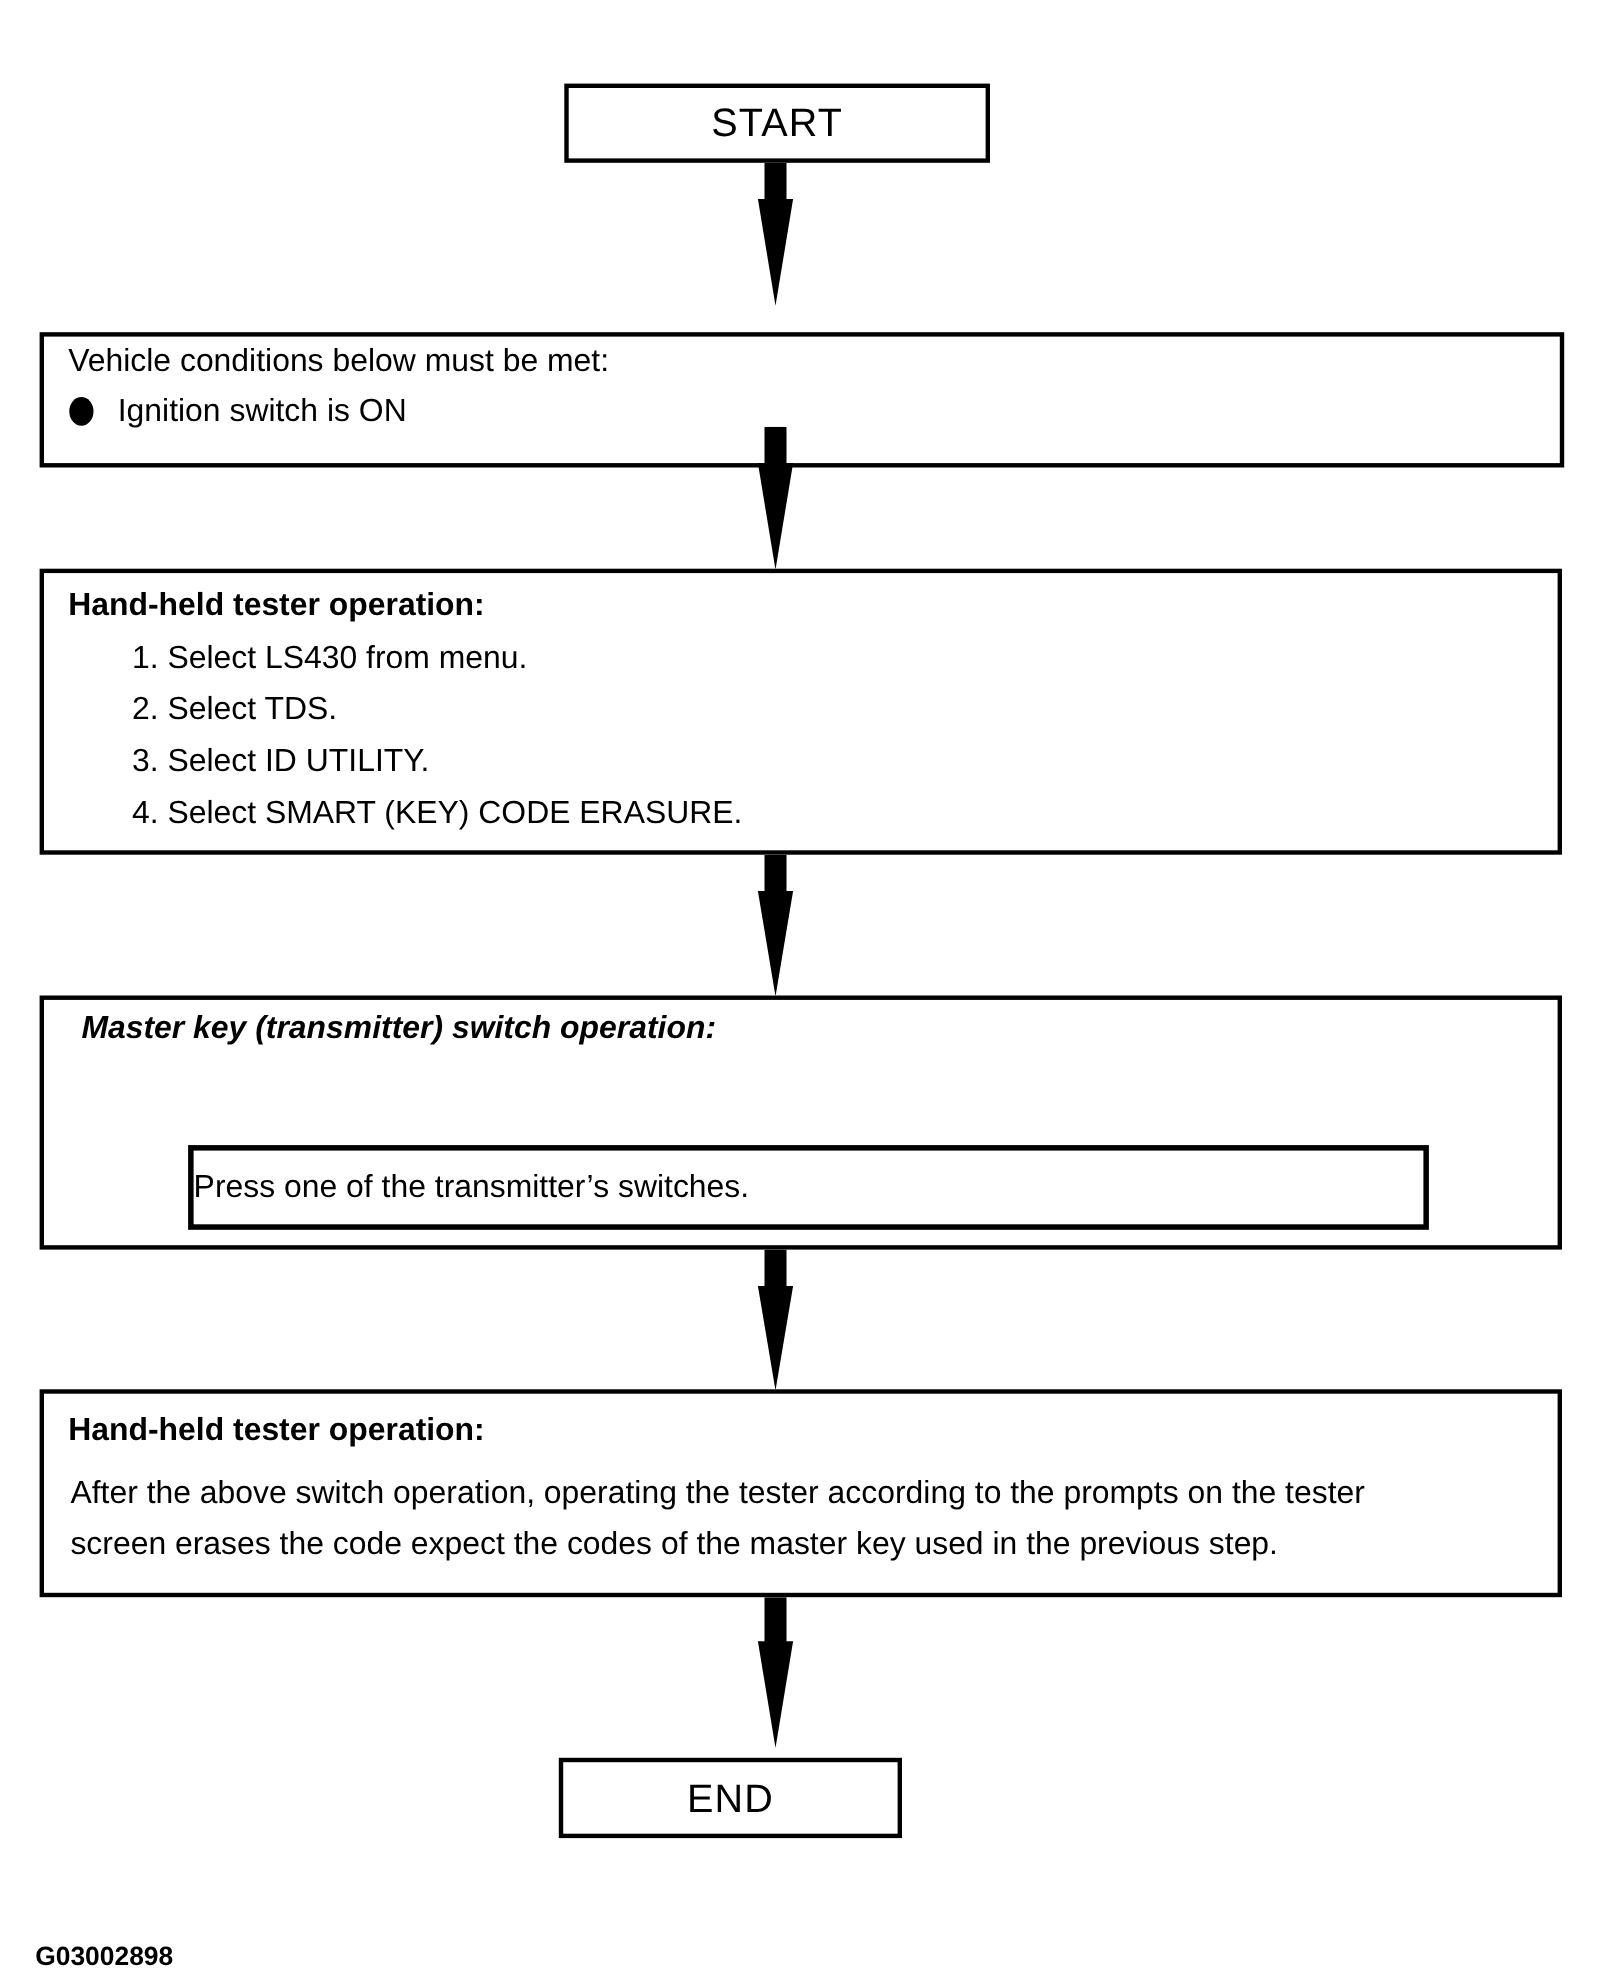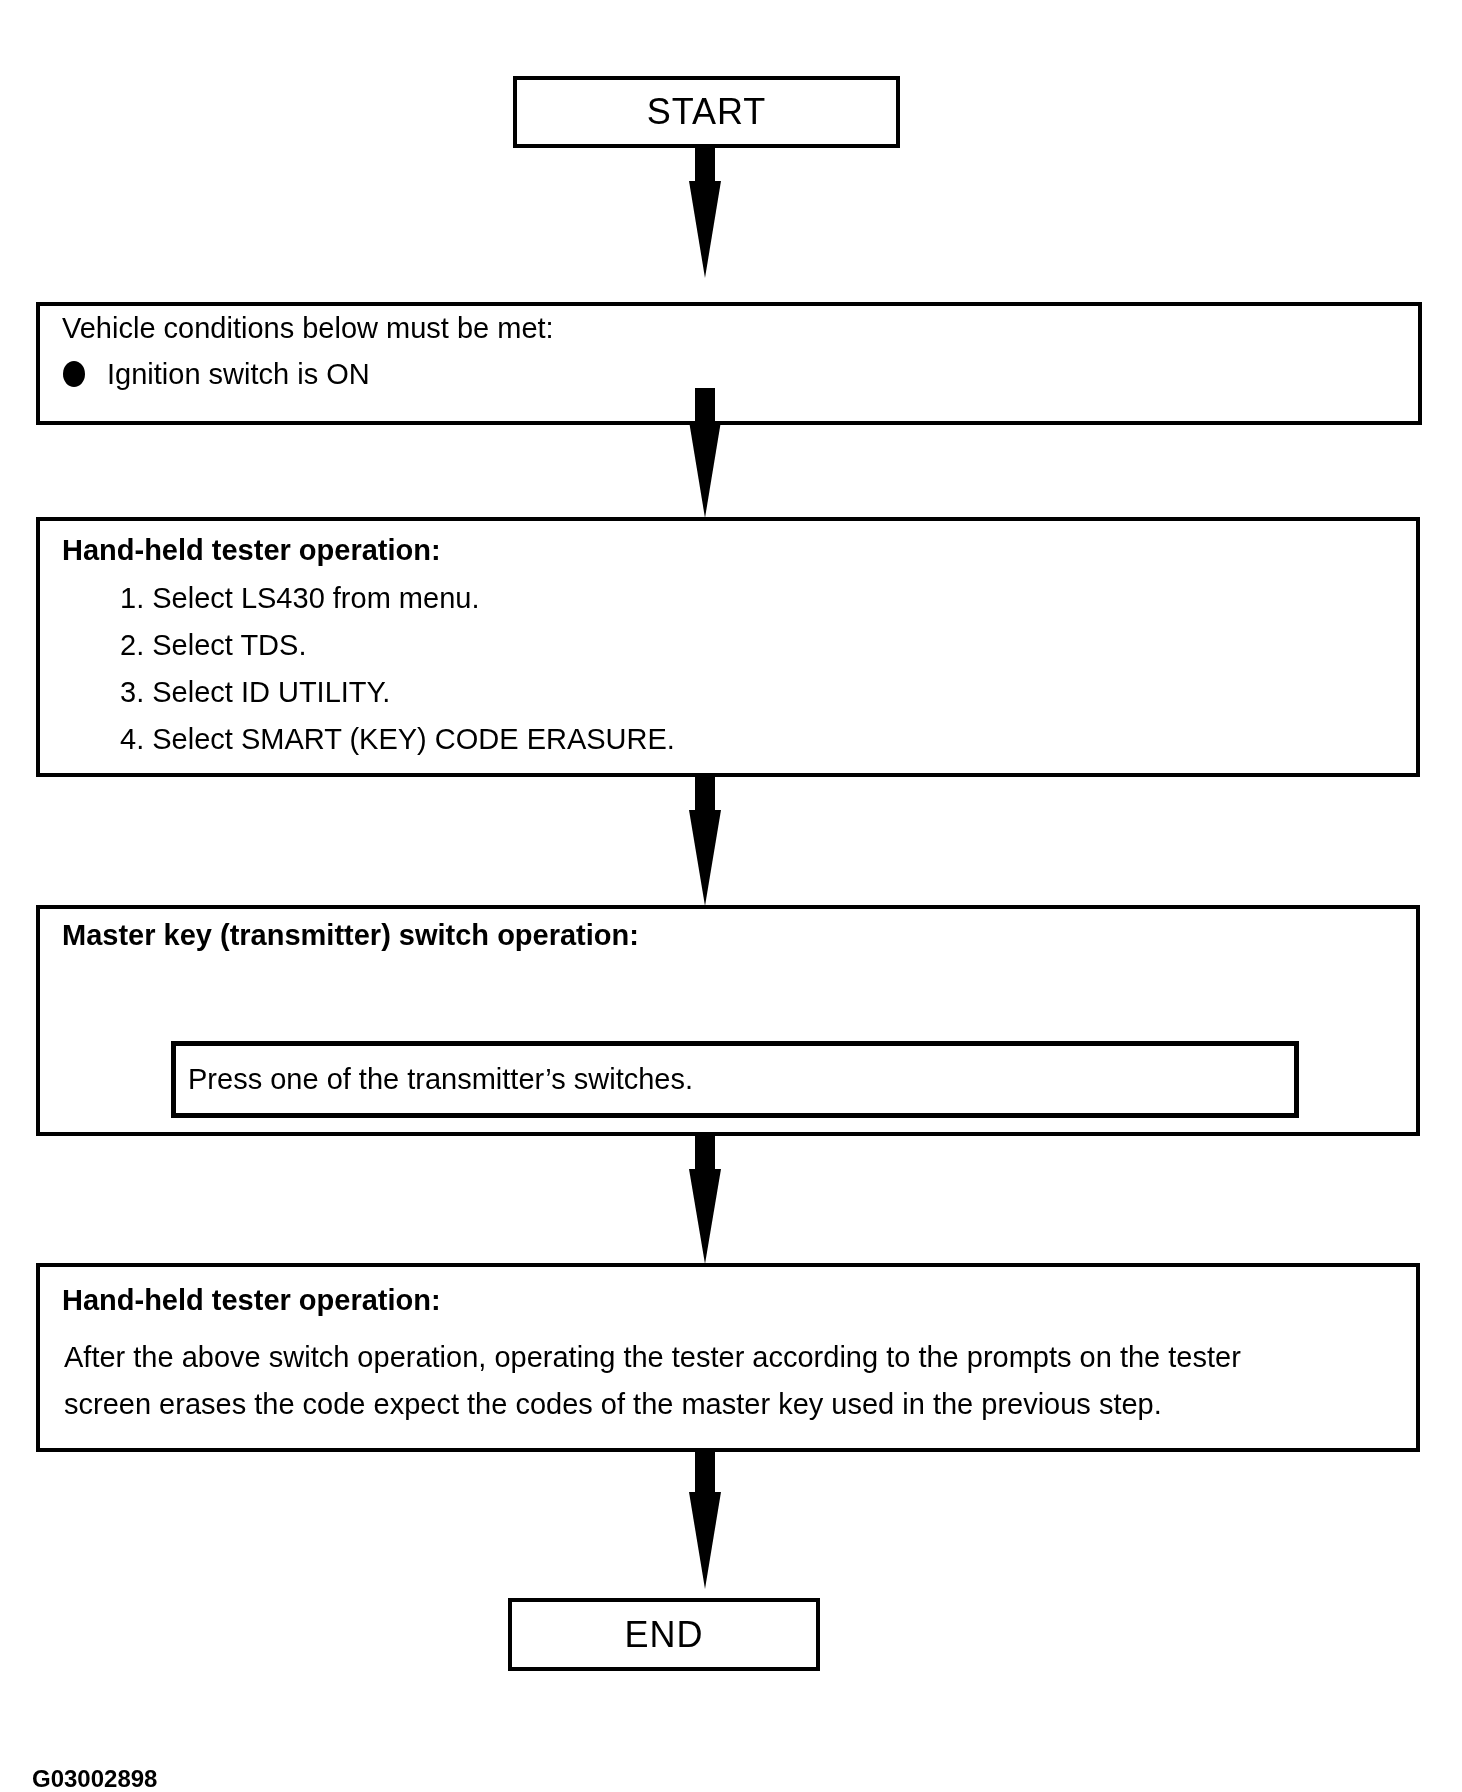--- a/index.html
+++ b/index.html
@@ -35,26 +35,26 @@
   #box-conditions { left: 36px; top: 277px; width: 1386px; height: 123px; font-size: 29px; margin-top: 25px; }
   .bc-title { position: absolute; left: 22px; top: 6px; white-space: nowrap; }
   .bc-row   { position: absolute; left: 23px; top: 50px; display: flex; align-items: center; height: 36px; }
   .bullet   { width: 22px; height: 26px; background: #000000; border-radius: 50%; margin-right: 22px; flex: 0 0 auto; }
 
   #box-tester1 { left: 36px; top: 517px; width: 1384px; height: 260px; font-size: 29px; }
   .t1-title { position: absolute; left: 22px; top: 13px; font-weight: bold; white-space: nowrap; }
   .t1-steps { position: absolute; left: 80px; top: 54px; line-height: 47px; white-space: nowrap; }
 
   #box-masterkey { left: 36px; top: 905px; width: 1384px; height: 231px; font-size: 29px; }
-  .mk-title { position: absolute; left: 22px; top: 10px; font-weight: bold; white-space: nowrap; }
+  .mk-title { position: absolute; left: 34px; top: 10px; font-weight: bold; white-space: nowrap; font-style: italic; }
   .mk-note  { position: absolute; left: 28px; top: 60px; white-space: nowrap; }
   .mk-inner {
     position: absolute; left: 131px; top: 132px; width: 1128px; height: 77px;
     border: 5px solid #000000; box-sizing: border-box; background: #ffffff;
-    display: flex; align-items: center; padding-left: 12px; font-size: 29px;
+    display: flex; align-items: center; font-size: 29px;
   }
 
   #box-tester2 { left: 36px; top: 1263px; width: 1384px; height: 189px; font-size: 29px; }
   .t2-title { position: absolute; left: 22px; top: 17px; font-weight: bold; white-space: nowrap; }
   .t2-body  { position: absolute; left: 24px; top: 67px; line-height: 47px; white-space: nowrap; }
 
   .arrow { position: absolute; left: 687px; }
   #arrow-1 { top: 148px; }
   #arrow-2 { top: 388px; }
   #arrow-3 { top: 777px; }

